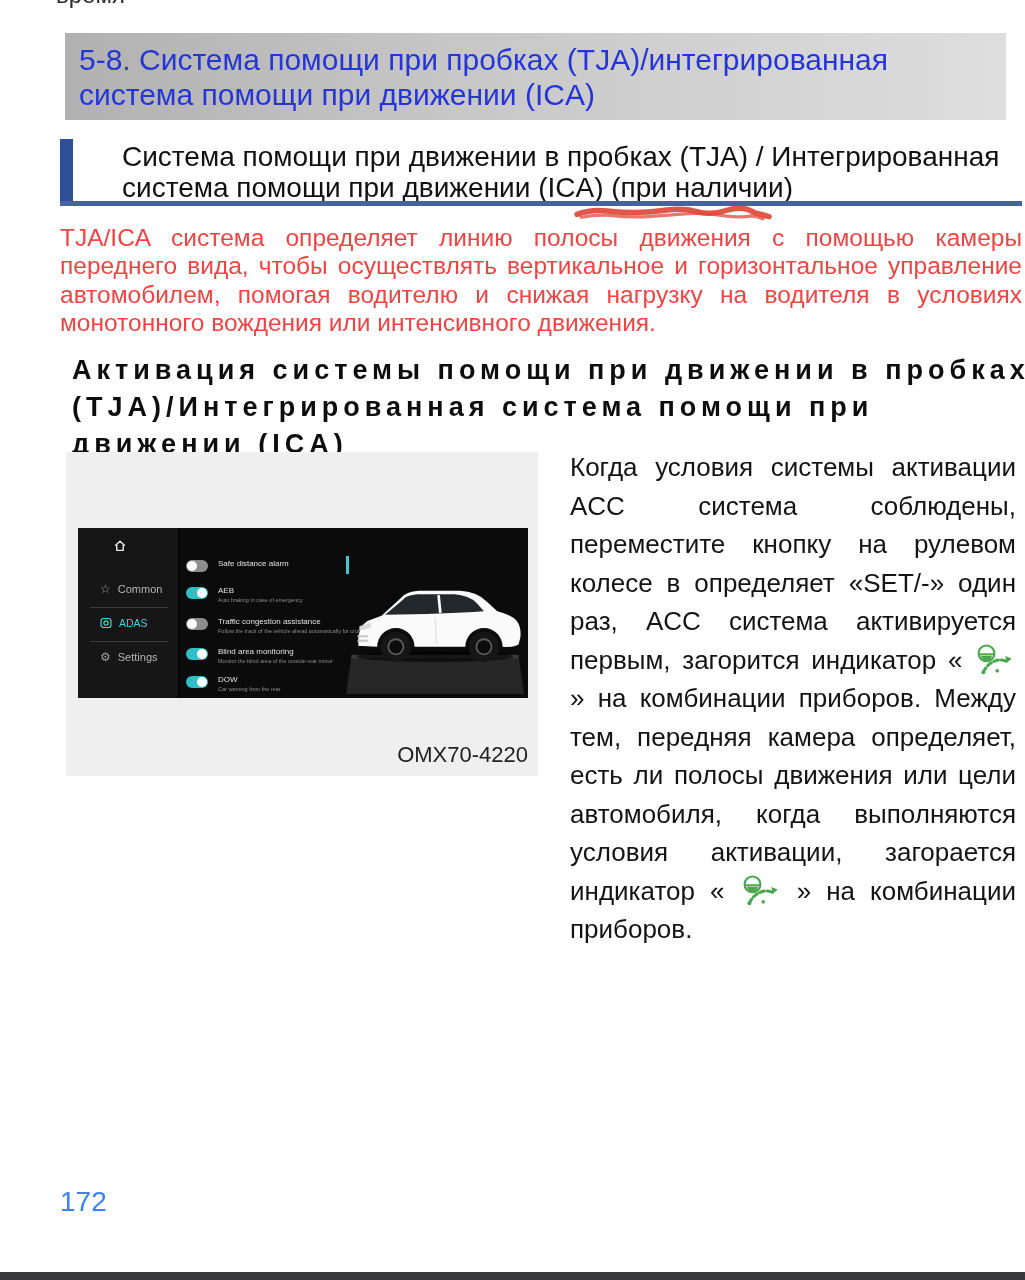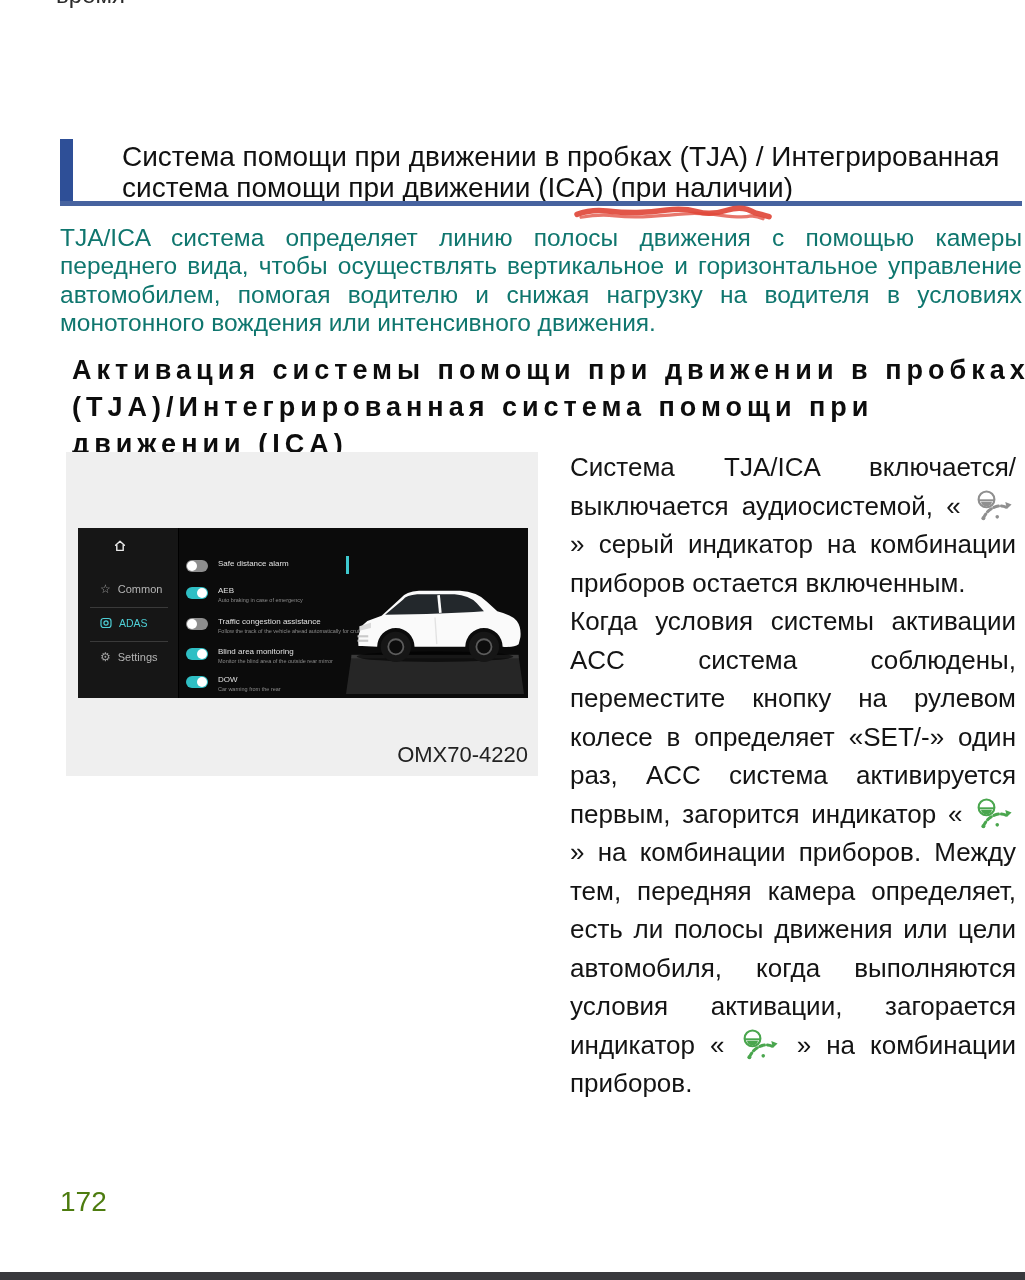--- a/index.html
+++ b/index.html
@@ -17,21 +17,21 @@
   .chapter-header .t{color:#2535d6;font-size:30px;line-height:35px;font-weight:500;}
 
   
   .subheader-bar{position:absolute;left:60px;top:139px;width:13px;height:67px;background:#2e4f97;}
   .subheader-text{position:absolute;left:84px;top:141px;width:930px;font-size:28px;line-height:31px;color:#111;margin-left:38px;}
   .subheader-rule{position:absolute;left:60px;top:201px;width:962px;height:5px;background:#47639f;}
   .scribble{position:absolute;left:573px;top:203px;width:200px;height:22px;transform:rotate(-0.8deg);}
 
   
   .intro{position:absolute;left:60px;top:224px;width:962px;margin:0;
-    font-size:24.5px;line-height:28.4px;text-align:justify;color:#0f766e;}
+    font-size:24.5px;line-height:28.4px;text-align:justify;color:#ef4444;}
 
   
   .section-heading{position:absolute;left:64px;top:344px;width:958px;margin:8px;
     font-size:27px;line-height:37px;font-weight:bold;letter-spacing:5px;color:#0d0d0d;}
 
   
   .figure{position:absolute;left:66px;top:452px;width:472px;height:324px;background:#efefef;}
   .caption{position:absolute;right:10px;top:290px;font-size:22px;color:#222;}
 
   .screen{position:absolute;left:12px;top:76px;width:450px;height:170px;background:#0b0b0b;overflow:hidden;}
@@ -56,21 +56,21 @@
 
   
   .right-col{position:absolute;left:570px;top:448px;width:446px;
     font-size:26px;line-height:38.5px;text-align:justify;color:#141414;}
   .right-col p{margin:0;}
   .ind-icon{display:inline-block;width:42px;height:34px;vertical-align:-9px;}
   .ind-icon.gray{color:#8f8f8f;}
   .ind-icon.green{color:#4aa64e;}
   .ind-icon.acc{color:#4aa64e;}
 
-  .page-number{position:absolute;left:60px;top:1186px;font-size:28px;color:#4d7c0f;}
+  .page-number{position:absolute;left:60px;top:1186px;font-size:28px;color:#3b82f6;}
   .bottom-bar{position:absolute;left:0;top:1272px;width:1025px;height:8px;background:#39393d;}
 </style>
 </head>
 <body>
 
 <svg width="0" height="0" style="position:absolute">
   <defs>
     <g id="tja-glyph">
       <g class="wheel" stroke="currentColor" fill="none" stroke-width="2.4">
         <circle cx="13.5" cy="10.5" r="8.8"></circle>
@@ -86,20 +86,23 @@
     </g>
   </defs>
 </svg>
 
 <div class="page">
 
   <div class="top-fragment">
     <span>время</span>
   </div>
 
+  <div class="chapter-header">
+    <div class="t">5-8. Система помощи при пробках (TJA)/интегрированная система помощи при движении (ICA)</div>
+  </div>
 
   <div class="subheader-bar"></div>
   <div class="subheader-text">Система помощи при движении в пробках (TJA) / Интегрированная система помощи при движении (ICA) (при наличии)</div>
   <div class="subheader-rule"></div>
 
   <svg class="scribble" viewBox="0 0 200 22">
     <path d="M4,10 q14,-5 30,-3 t30,2 t30,-2 t30,2 t30,-1 t28,3 q8,2 14,4" fill="none" stroke="#e0483a" stroke-width="5.5" stroke-linecap="round" opacity="0.92"></path>
     <path d="M8,13 q18,-3 34,-1 t36,1 t34,-2 t36,2 t30,1 q7,1 12,3" fill="none" stroke="#e0483a" stroke-width="3.2" stroke-linecap="round" opacity="0.75"></path>
   </svg>
 
@@ -196,23 +199,20 @@
         <circle cx="56" cy="93" r="8.5" fill="#0c0c0c" stroke="#5c5c5c" stroke-width="2"></circle>
         <circle cx="155" cy="93" r="17" fill="#161616"></circle>
         <circle cx="155" cy="93" r="8.5" fill="#0c0c0c" stroke="#5c5c5c" stroke-width="2"></circle>
       </svg>
     </div>
 
     <div class="caption">OMX70-4220</div>
   </div>
 
   <div class="right-col">
-    <p><span>Система TJA/ICA включается/​выключается аудиосистемой, « </span><svg class="ind-icon gray" viewBox="0 0 46 38">
-          <use href="#tja-glyph"></use>
-        </svg><span> » серый индикатор на комбинации приборов остается включенным.</span></p>
     <p><span>Когда условия системы активации ACC система соблюдены, переместите кнопку на рулевом колесе в определяет «SET/-» один раз, ACC система активируется первым, загорится индикатор « </span><svg class="ind-icon acc" viewBox="0 0 46 38">
           <use href="#tja-glyph"></use>
         </svg><span> » на комбинации приборов. Между тем, передняя камера определяет, есть ли полосы движения или цели автомобиля, когда выполняются условия активации, загорается индикатор « </span><svg class="ind-icon green" viewBox="0 0 46 38">
           <use href="#tja-glyph"></use>
         </svg><span> » на комбинации приборов.</span></p>
   </div>
 
   <div class="page-number">172</div>
   <div class="bottom-bar"></div>
 </div>

